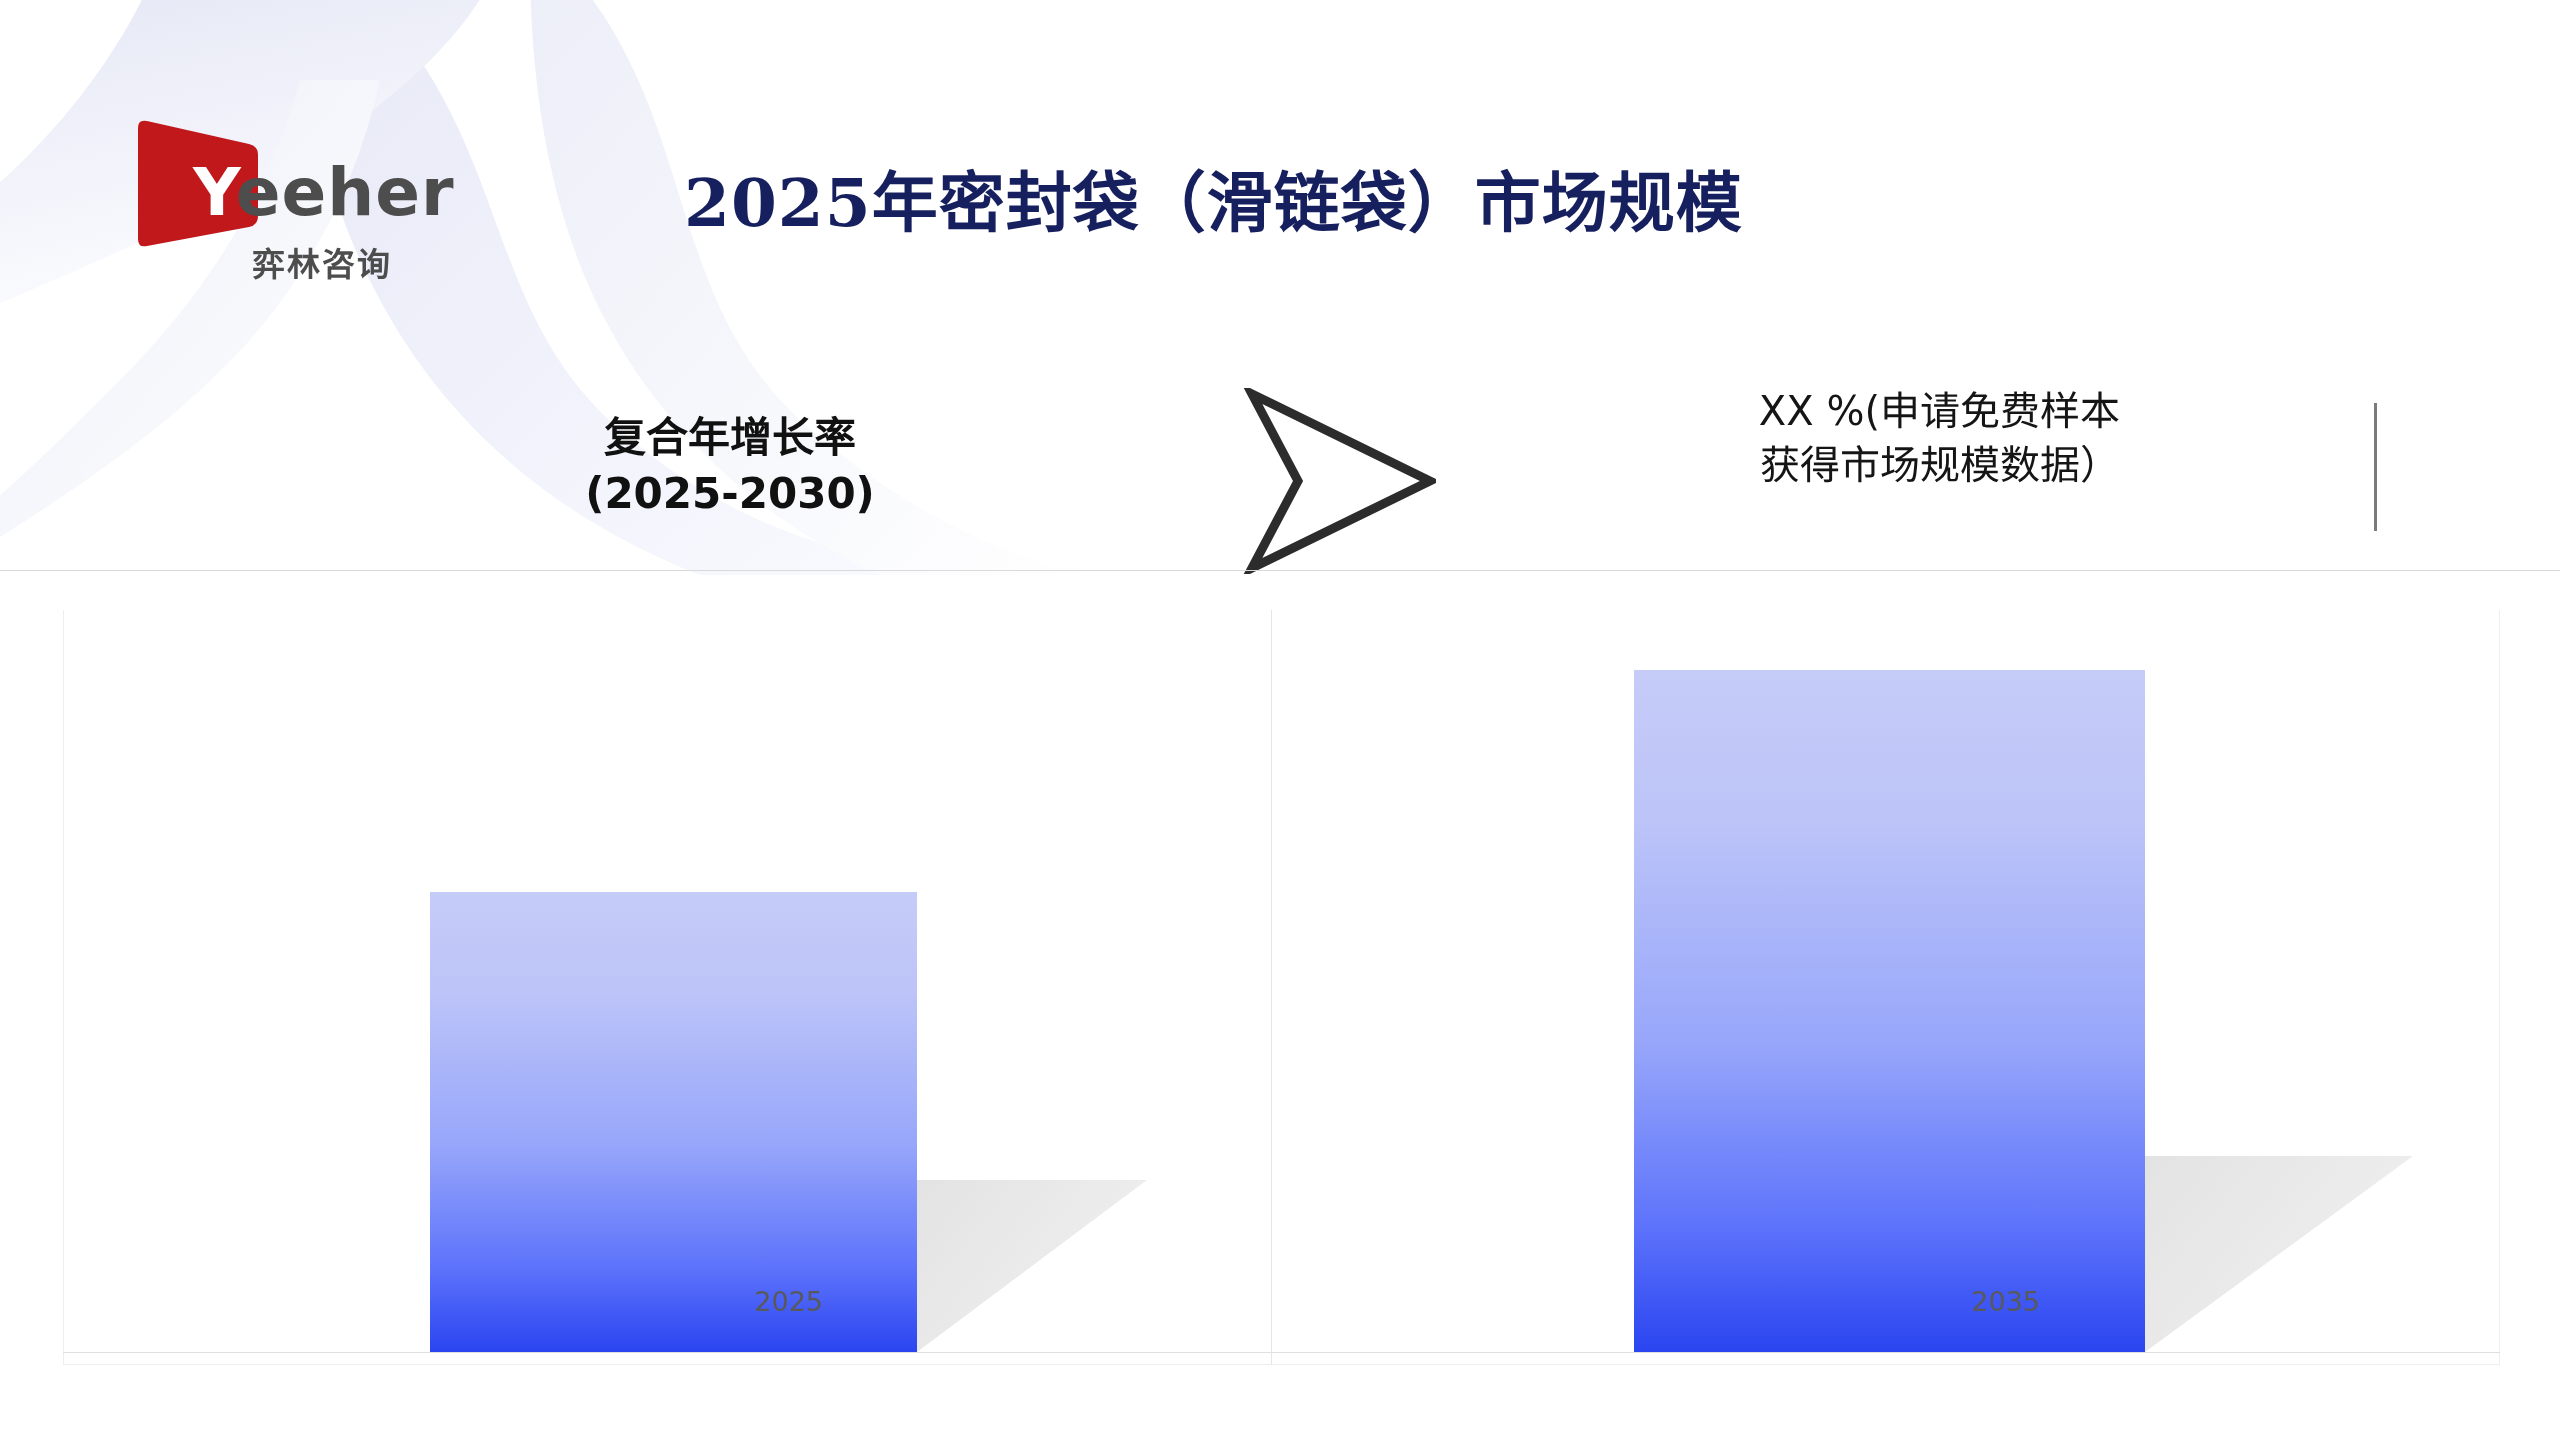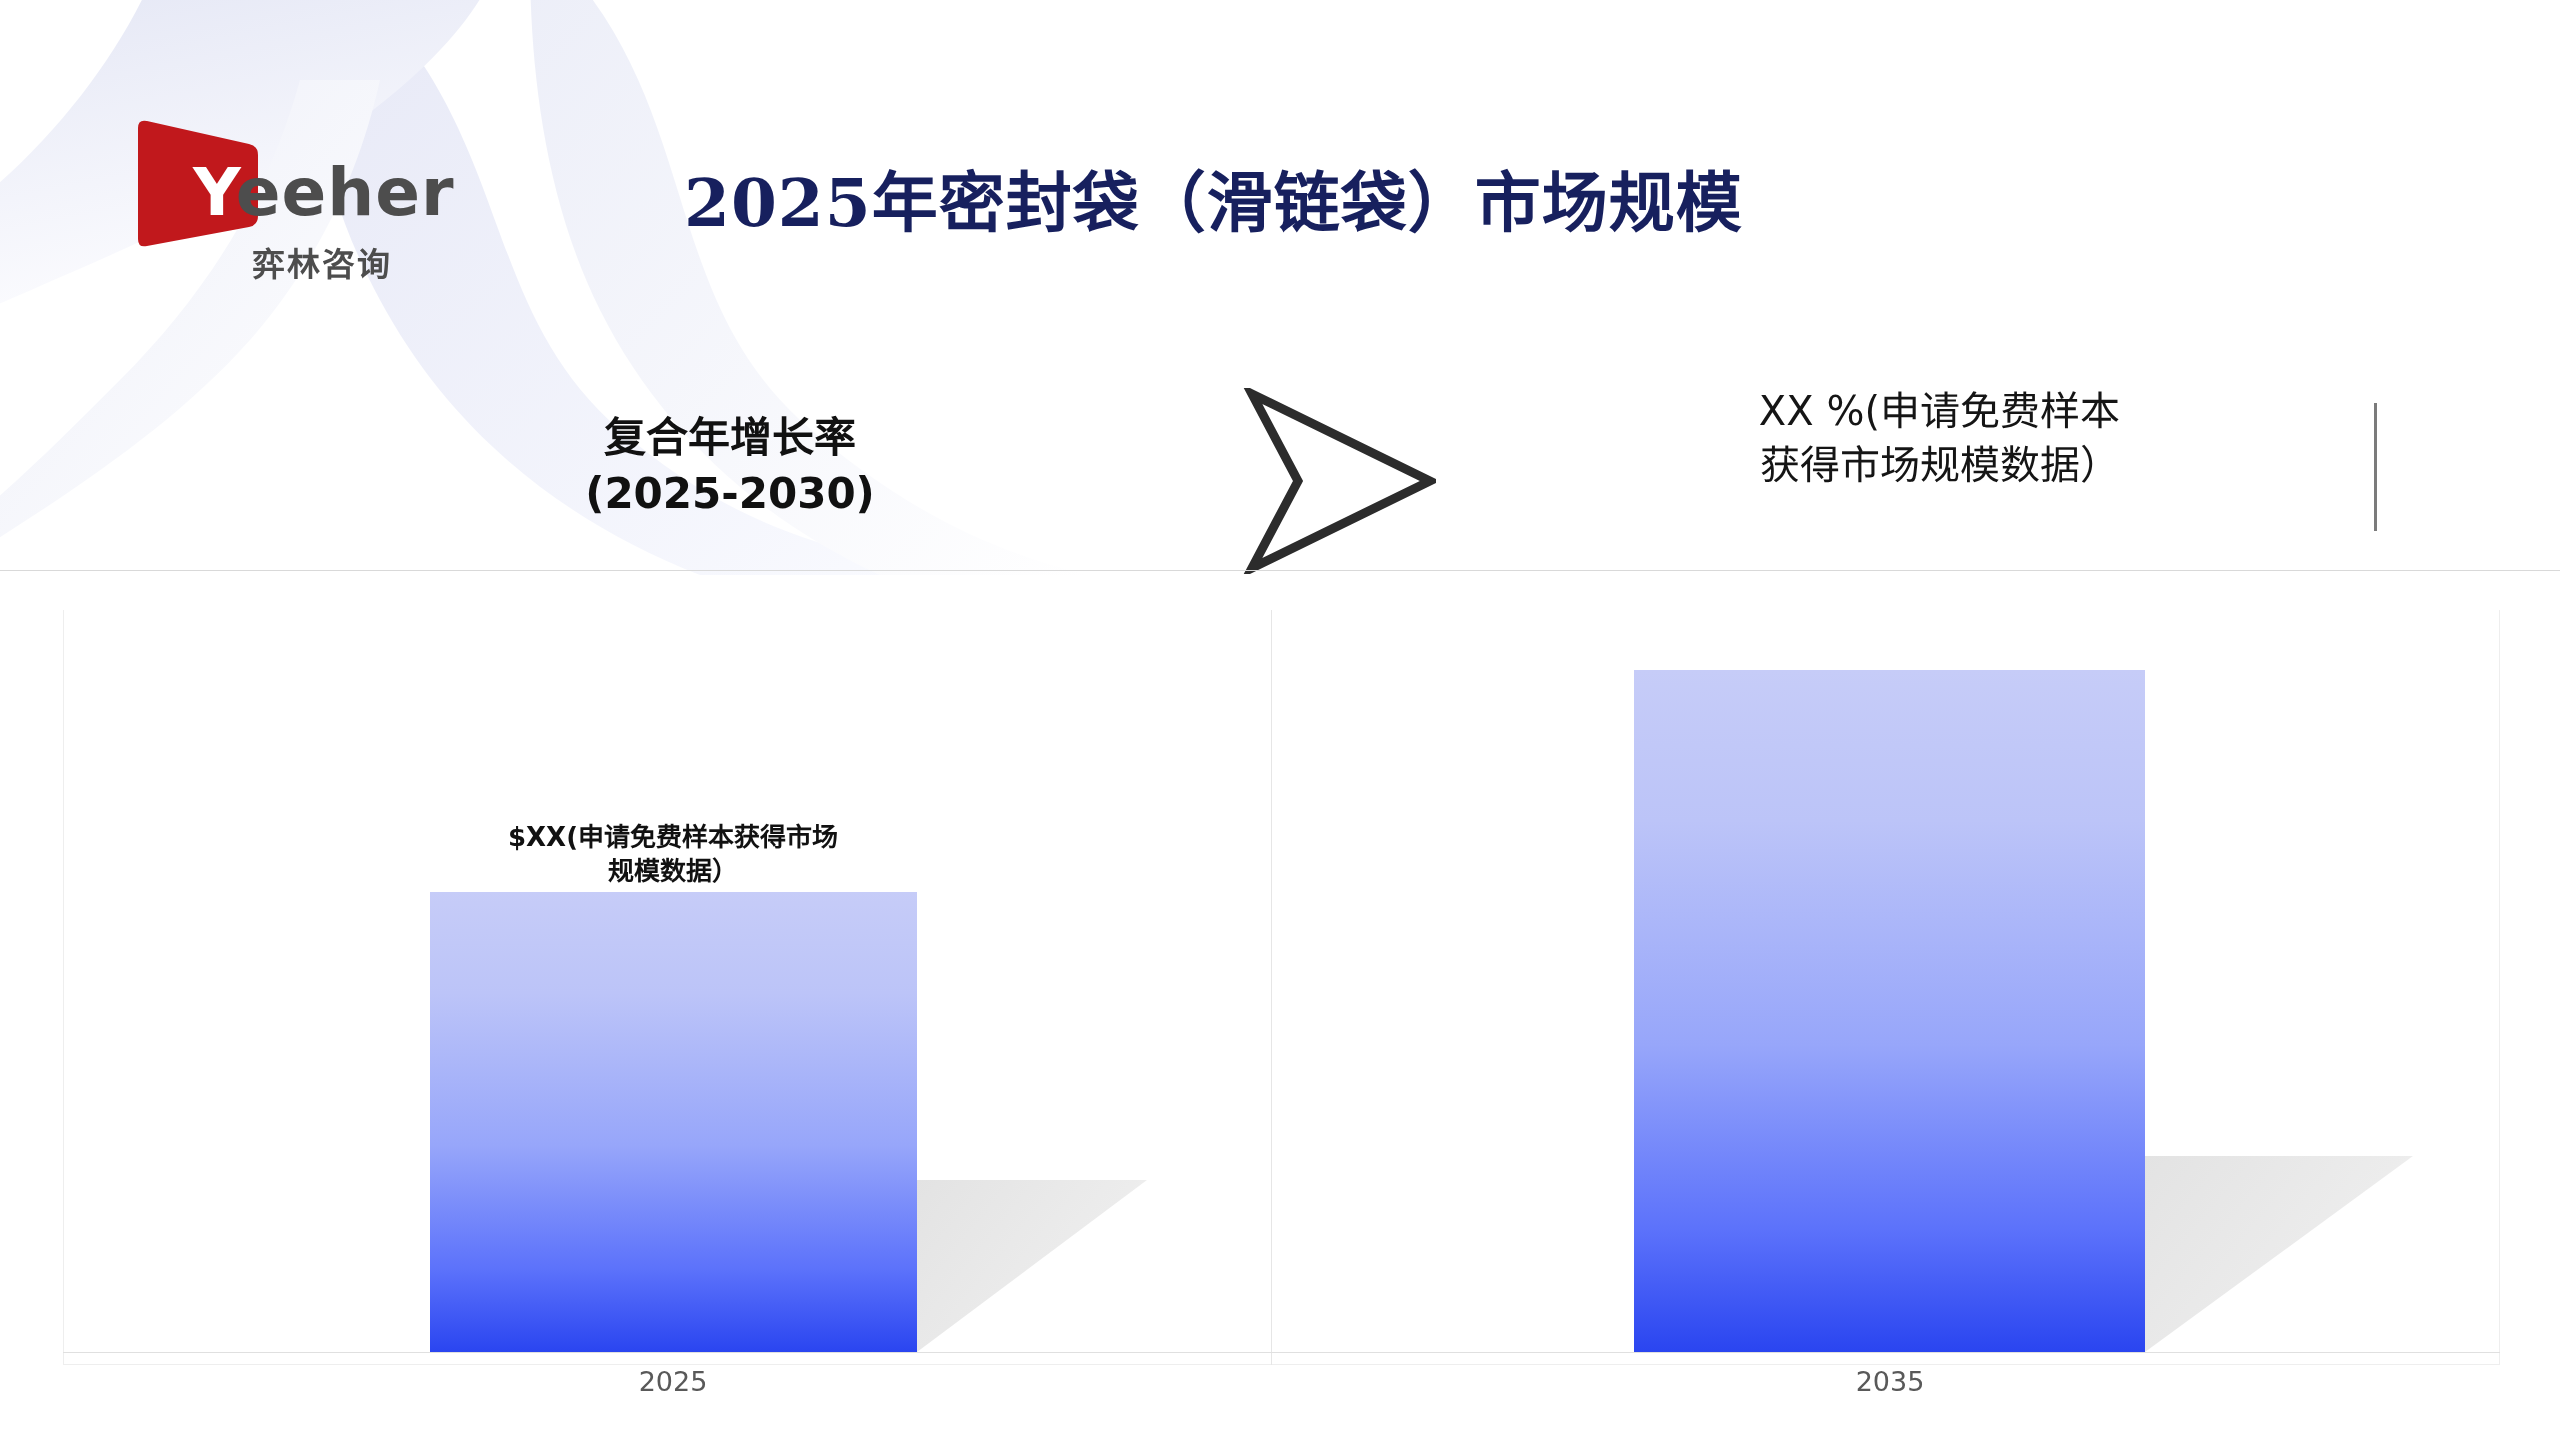--- a/index.html
+++ b/index.html
@@ -192,22 +192,22 @@
     font-weight: 700;
     font-size: 26px;
     color: #111111;
     line-height: 1.32;
   }
   .bar-label > div { white-space: nowrap; }
 
   
   .x-label {
     position: absolute;
-    top: 1368px;
-    text-align: center;
+    top: 1288px;
+    text-align: right;
     font-family: "DejaVu Sans", "Liberation Sans", sans-serif;
     font-weight: 400;
     font-size: 27px;
     color: #595959;
     line-height: 1;
   }
 </style>
 </head>
 <body>
 
@@ -272,24 +272,20 @@
         <stop offset="0%" stop-color="#e3e3e3"></stop>
         <stop offset="70%" stop-color="#ececec"></stop>
         <stop offset="100%" stop-color="#f7f7f7"></stop>
       </linearGradient>
     </defs>
     <path d="M 0 0 L 230 0 L 0 172 Z" fill="url(#sh1)"></path>
   </svg>
 
   <div class="bar" style="left:430px; top:892px; width:487px; height:460px;"></div>
 
-  <div class="bar-label" style="left:418px; top:820px; width:510px;">
-    <div>$XX(申请免费样本获得市场</div>
-    <div>规模数据）</div>
-  </div>
 
   <svg class="bar-shadow" style="left:2145px; top:1156px; width:290px; height:197px;" viewBox="0 0 290 197" preserveAspectRatio="none" aria-hidden="true">
     <defs>
       <linearGradient id="sh2" x1="0" y1="0" x2="1" y2="0.6">
         <stop offset="0%" stop-color="#e3e3e3"></stop>
         <stop offset="70%" stop-color="#ececec"></stop>
         <stop offset="100%" stop-color="#f7f7f7"></stop>
       </linearGradient>
     </defs>
     <path d="M 0 0 L 268 0 L 0 196 Z" fill="url(#sh2)"></path>

